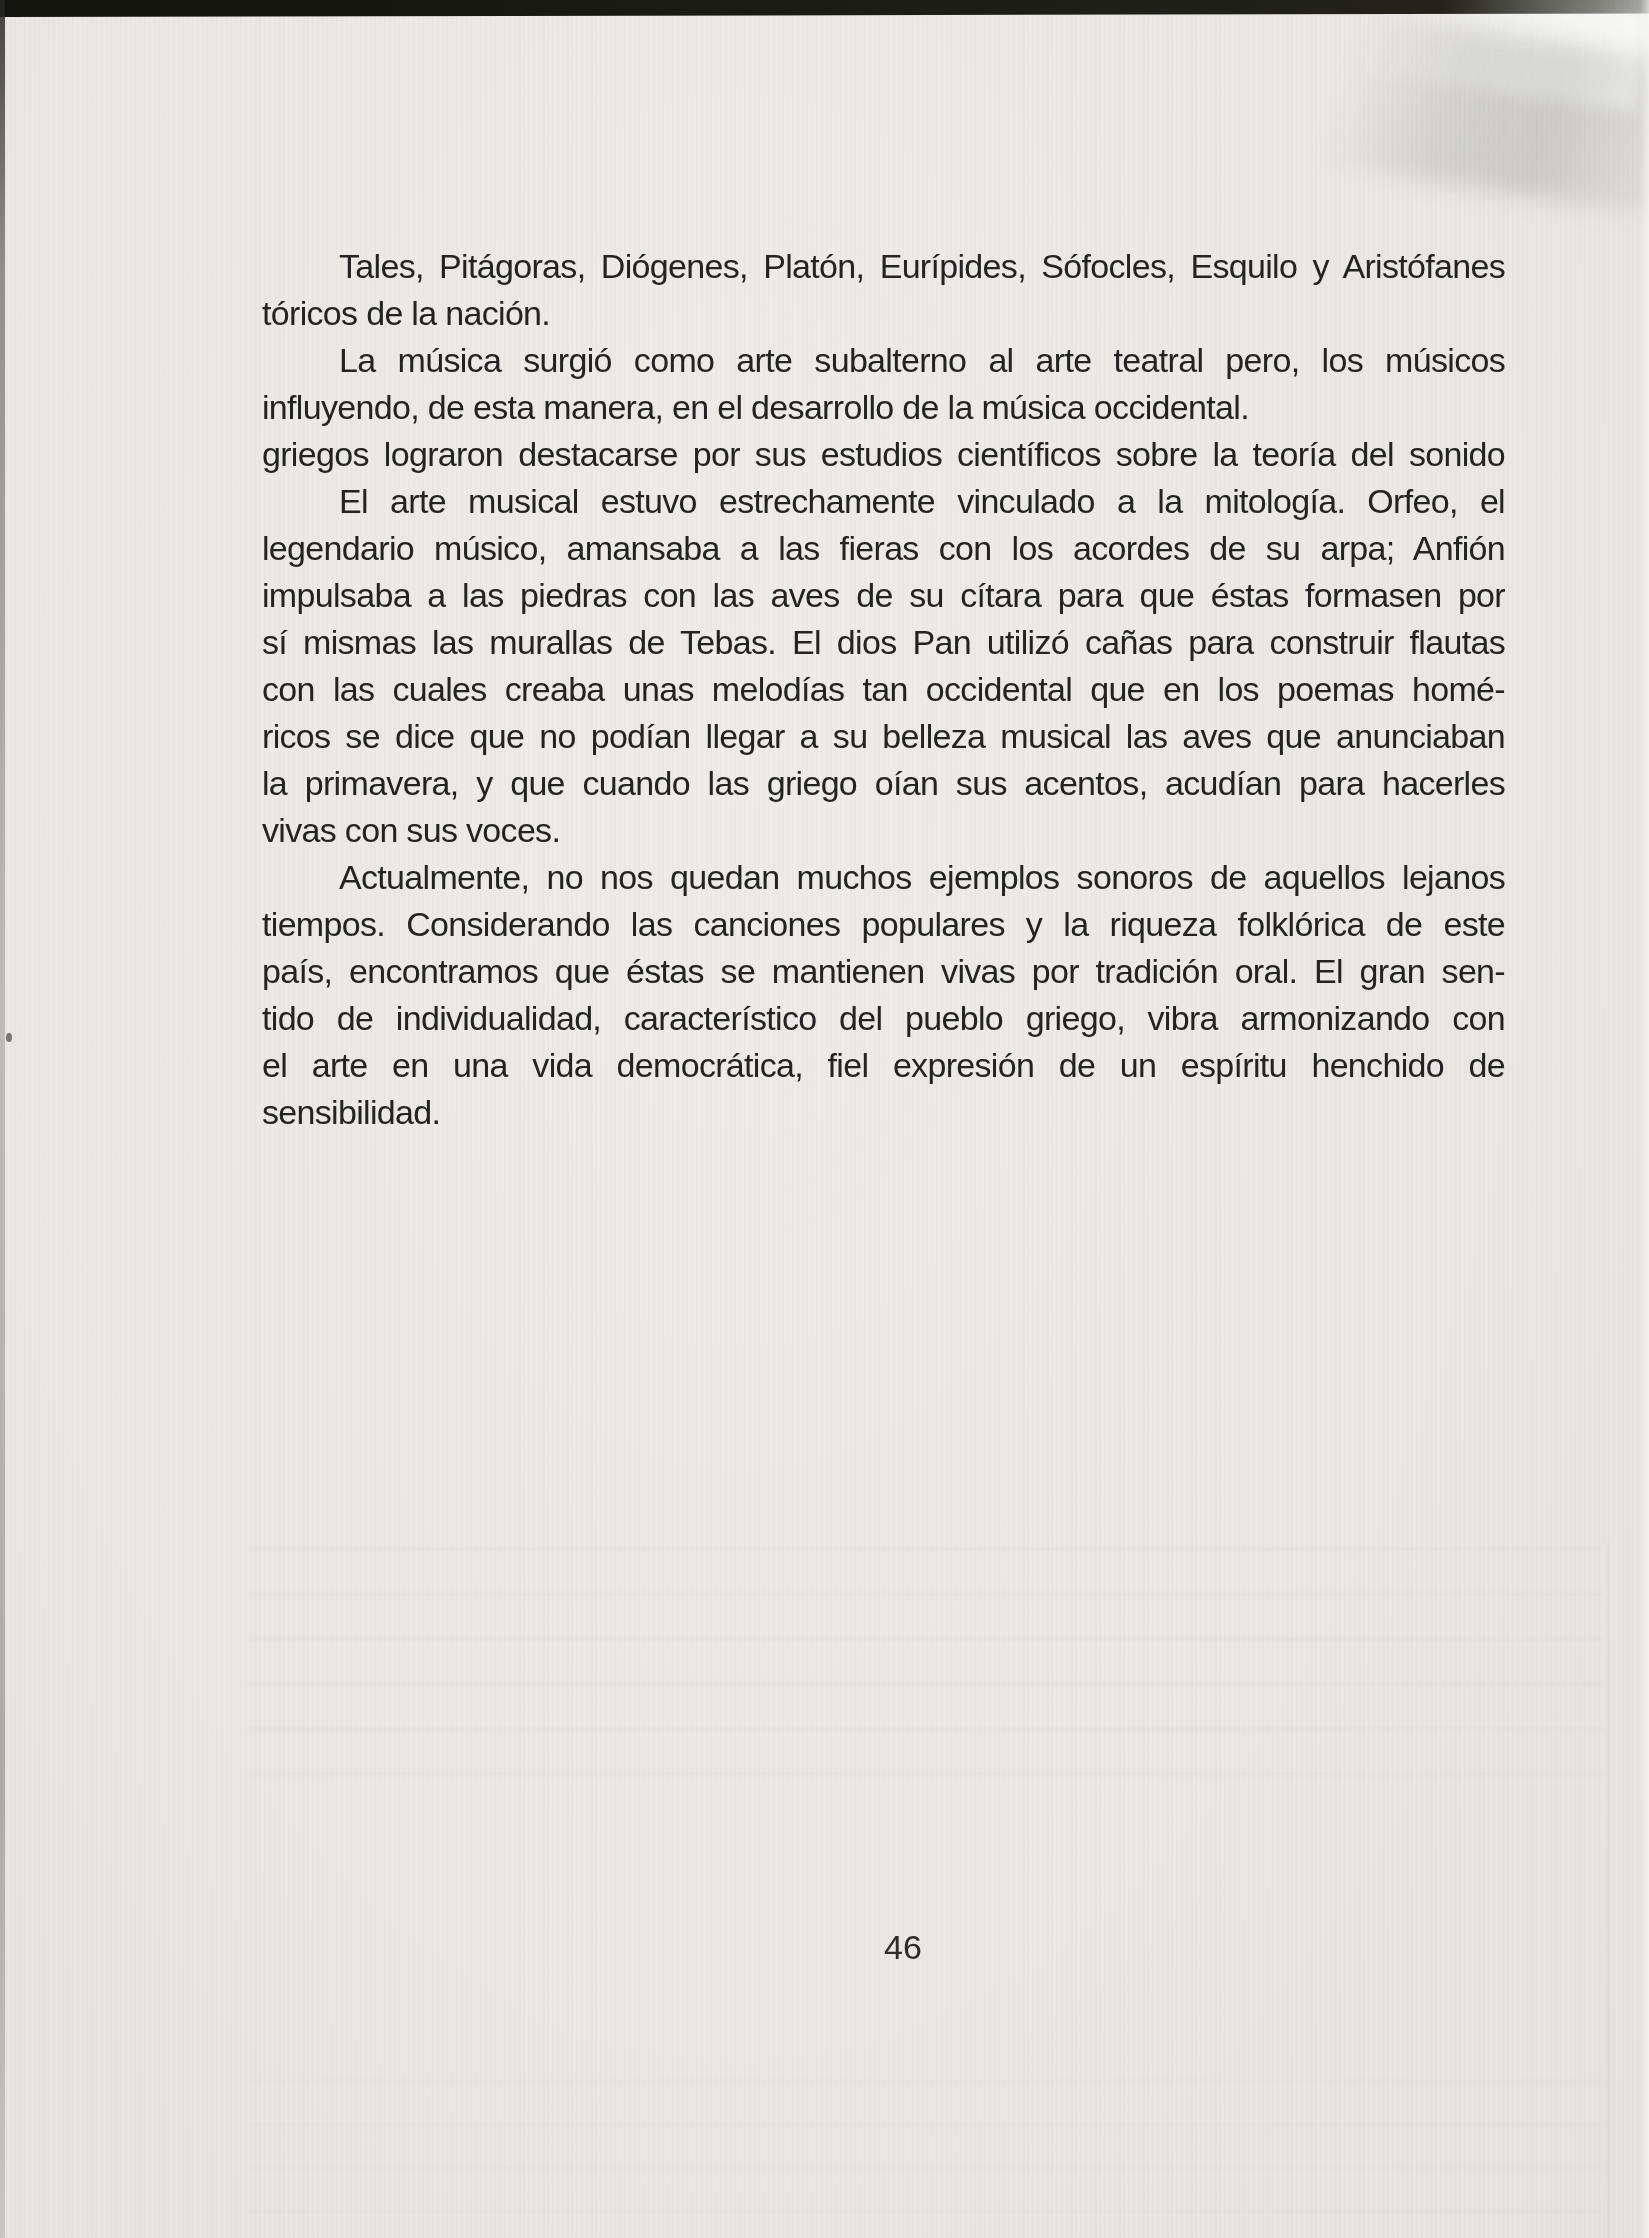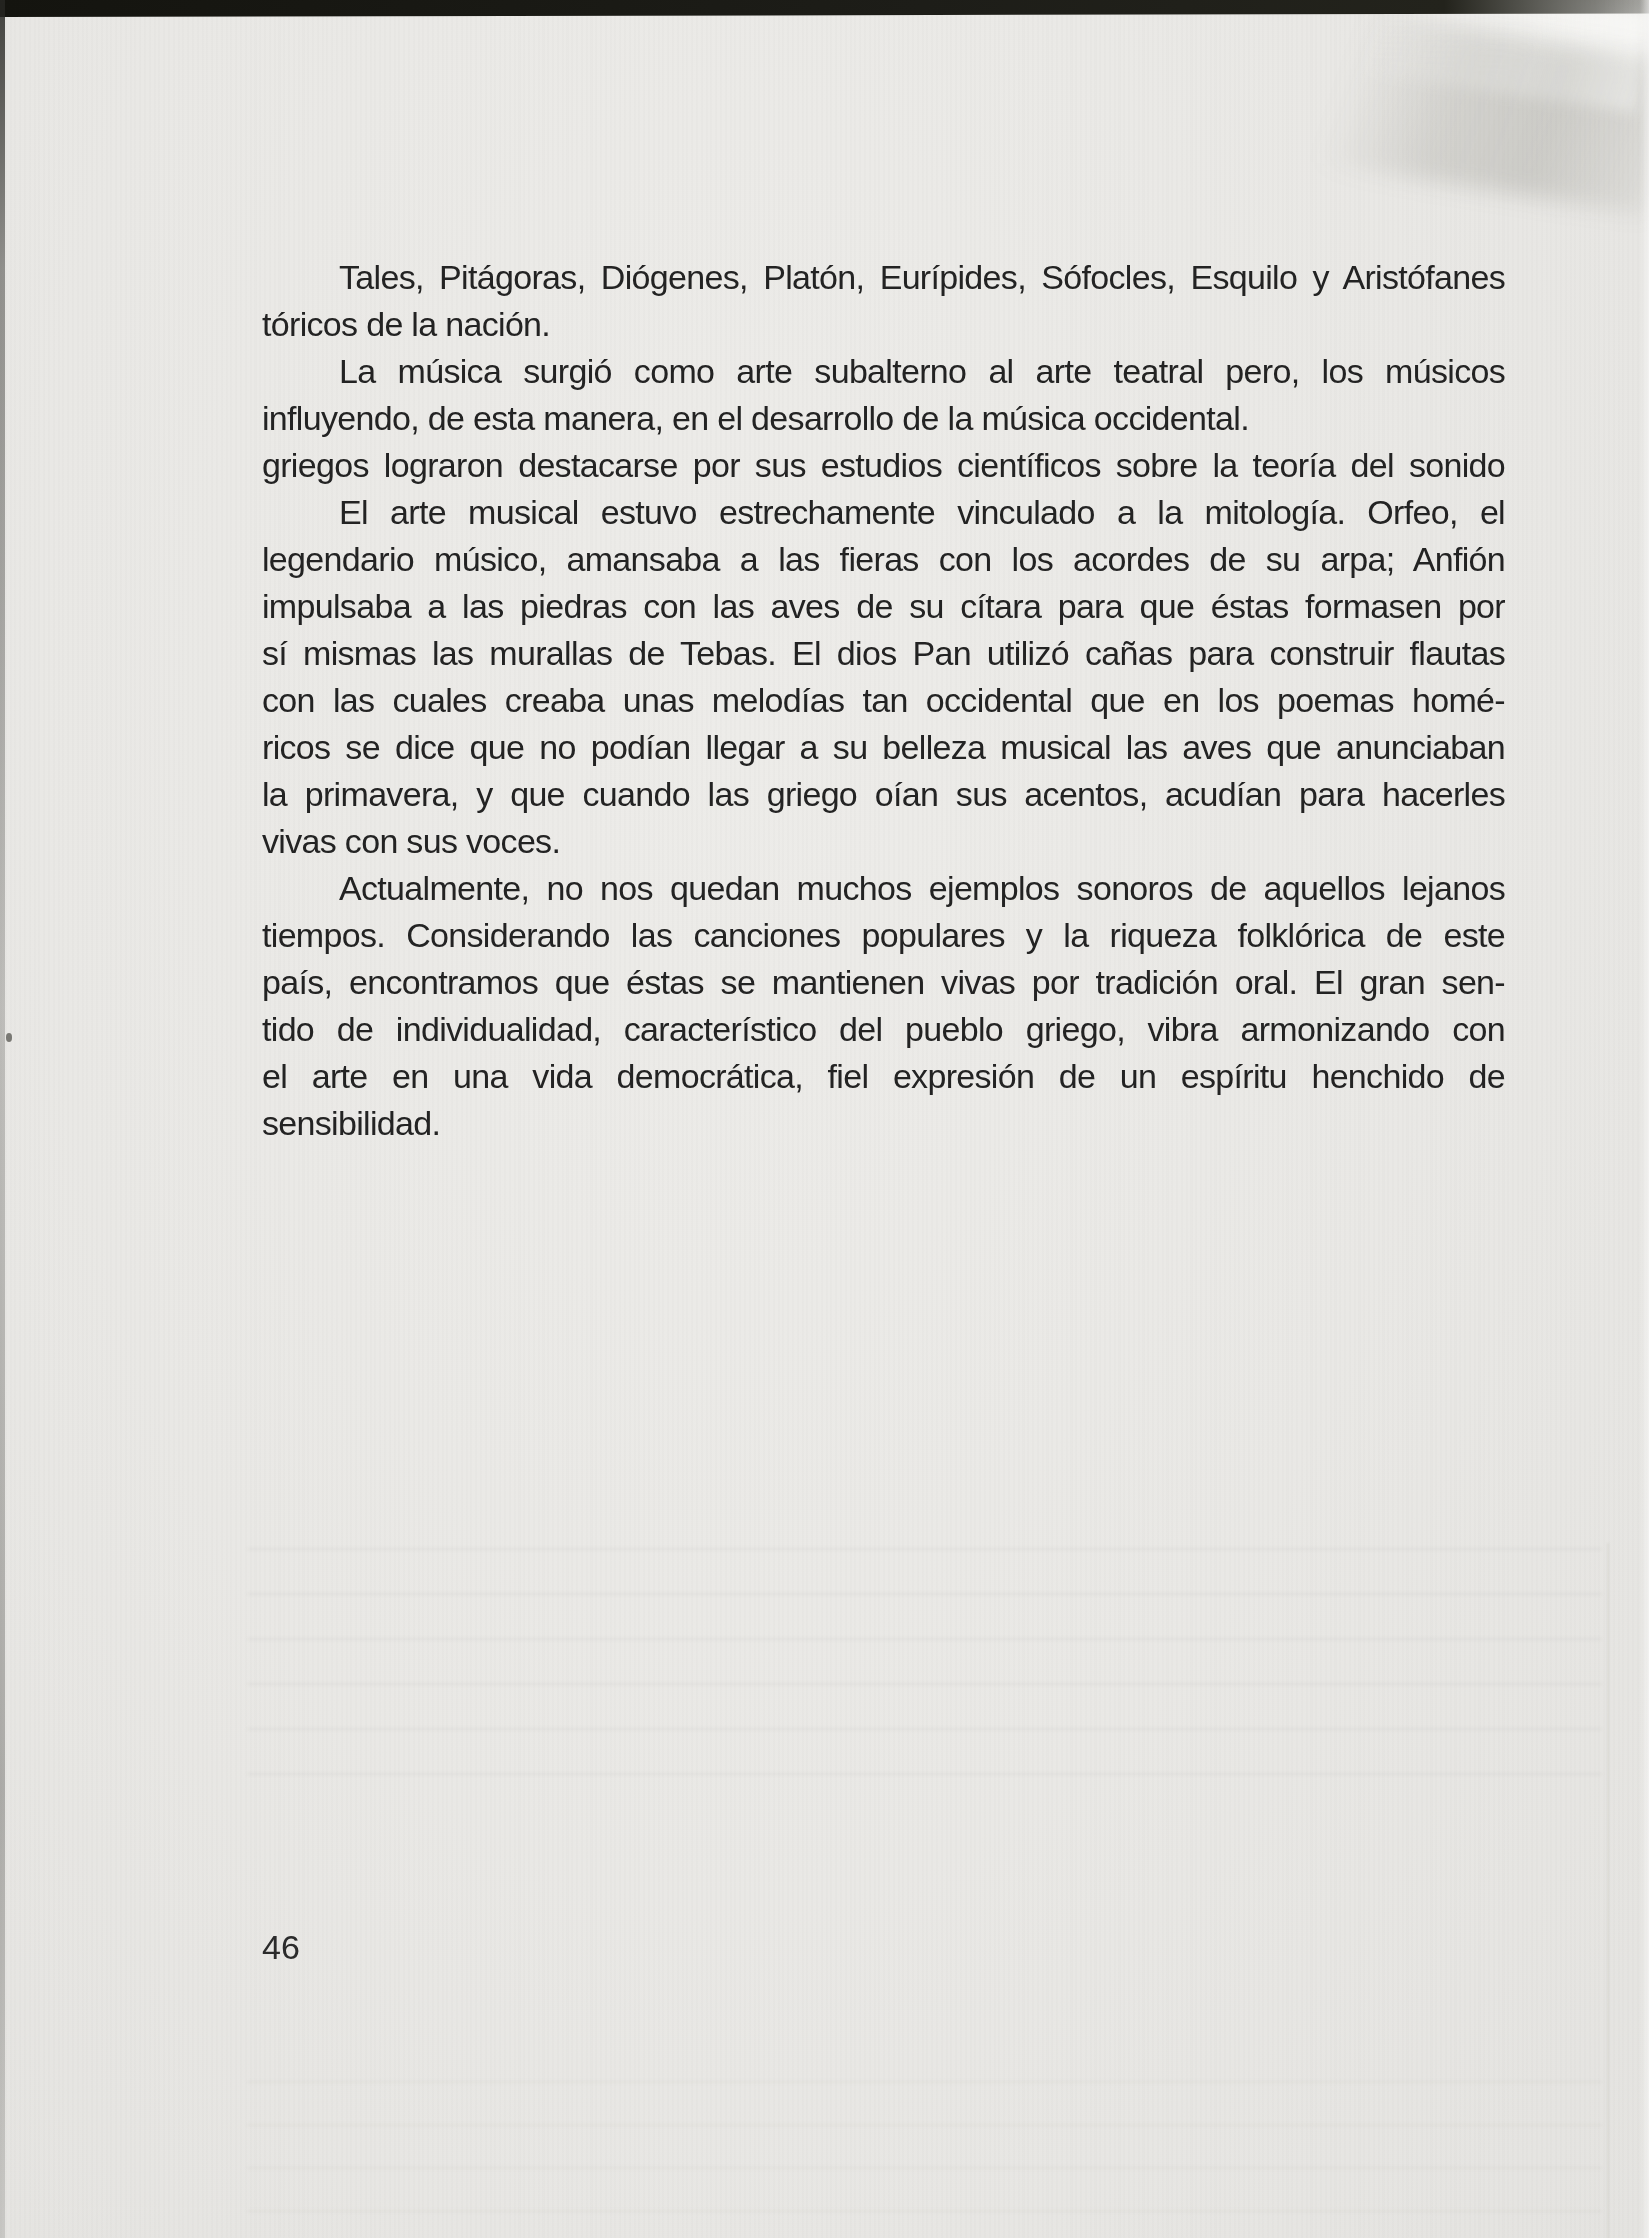--- a/index.html
+++ b/index.html
@@ -67,32 +67,32 @@
       rgba(125,125,112,0.06) 0 2.1px, rgba(0,0,0,0) 2.1px 43px);
     filter: blur(1.4px);
   }
   .ghost-vline {
     position: absolute; left: 1607px; top: 1543px; width: 2.1px; height: 696px;
     background: rgba(125,125,112,0.10); filter: blur(1px);
   }
   
   .text-block {
     position: absolute; left: 262px; top: 243px; width: 1243px;
-    font-size: 34px; line-height: 47px; letter-spacing: -0.02em; margin-top: 11px;
+    font-size: 34px; line-height: 47px; letter-spacing: -0.02em;
   }
   .para { margin: 0; padding: 0; }
   .line {
     display: block; white-space: nowrap;
     text-align: justify; text-align-last: justify;
   }
   .line.first { text-indent: 77px; }
   .line.last  { text-align-last: left; }
   .page-number {
     position: absolute; top: 1930px; left: 262px; width: 1282px;
-    font-size: 34px; line-height: 34px;
+    text-align: center; font-size: 34px; line-height: 34px;
     letter-spacing: 0; color: #2b2b2b;
   }
 </style>
 </head>
 <body>
 
 <div class="page" style="color: rgb(35, 35, 35);">
   <div class="ghost ghost-upper"></div>
   <div class="ghost ghost-lower"></div>
   <div class="ghost-vline"></div>

